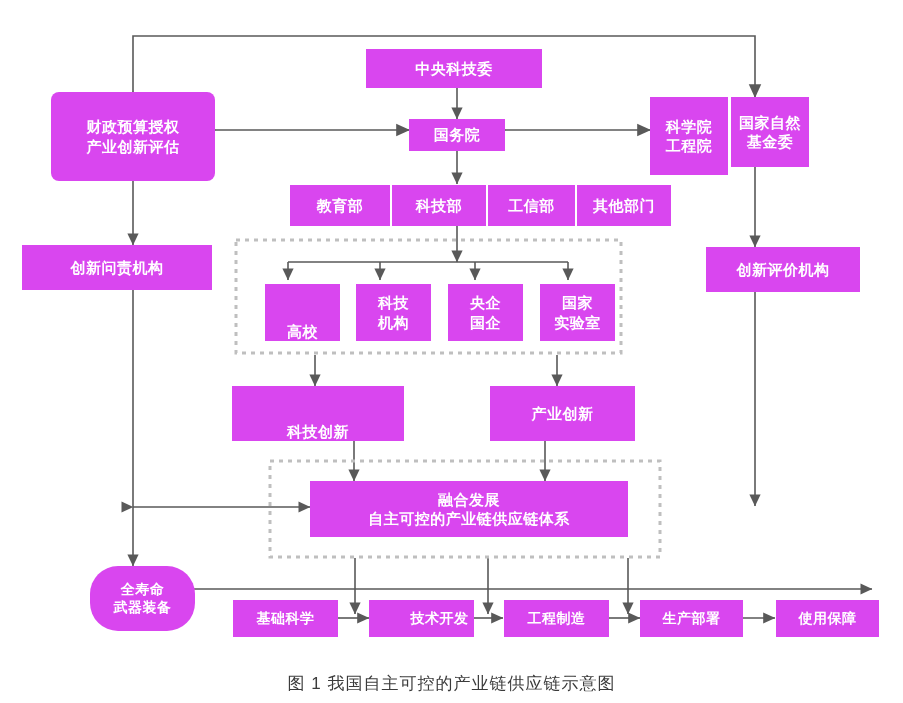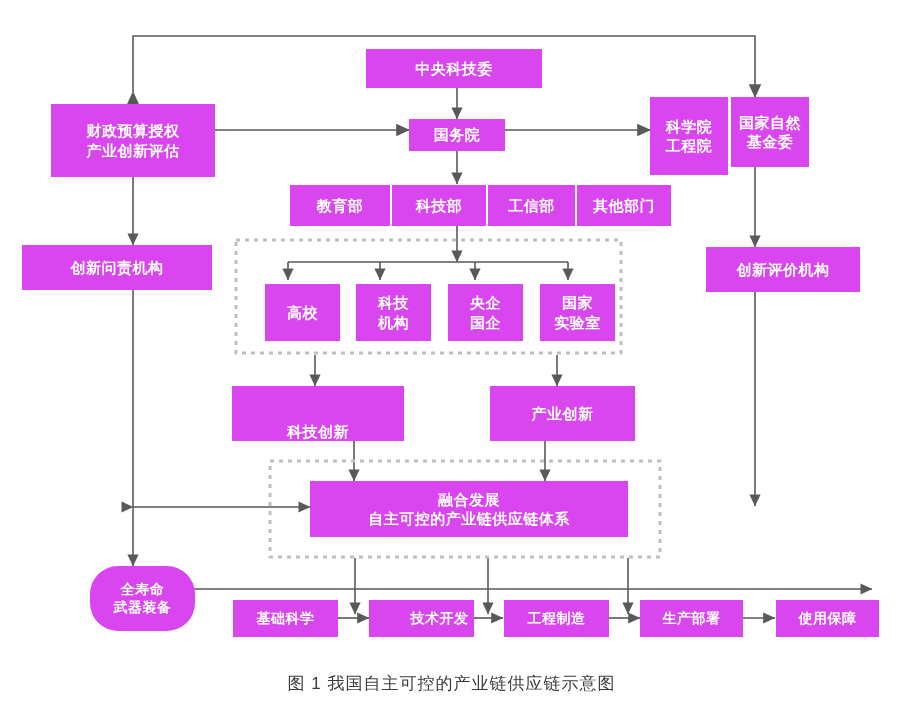--- a/index.html
+++ b/index.html
@@ -84,21 +84,21 @@
   </svg>
 
   <div class="node" style="left:366px;top:49px;width:176px;height:39px;">
     <span class="ln">中央科技委</span>
   </div>
 
   <div class="node" style="left:409px;top:119px;width:96px;height:32px;">
     <span class="ln">国务院</span>
   </div>
 
-  <div class="node" style="left:51px;top:104px;width:164px;height:73px;">
+  <div class="node" style="left:51px;top:92px;width:164px;height:89px;border-radius:8px;">
     <span class="ln">财政预算授权</span>
     <span class="ln">产业创新评估</span>
   </div>
 
   <div class="node" style="left:650px;top:97px;width:78px;height:78px;">
     <span class="ln">科学院</span>
     <span class="ln">工程院</span>
   </div>
 
   <div class="node" style="left:731px;top:97px;width:78px;height:70px;">
@@ -120,21 +120,21 @@
   </div>
 
   <div class="node" style="left:22px;top:245px;width:190px;height:45px;">
     <span class="ln">创新问责机构</span>
   </div>
 
   <div class="node" style="left:706px;top:247px;width:154px;height:45px;">
     <span class="ln">创新评价机构</span>
   </div>
 
-  <div class="node" style="left:265px;top:284px;width:75px;height:57px;">
+  <div class="node" style="left:265px;top:284px;width:75px;height:57px;justify-content:flex-end;">
     <span class="ln">高校</span>
   </div>
   <div class="node" style="left:356px;top:284px;width:75px;height:57px;">
     <span class="ln">科技</span>
     <span class="ln">机构</span>
   </div>
   <div class="node" style="left:448px;top:284px;width:75px;height:57px;">
     <span class="ln">央企</span>
     <span class="ln">国企</span>
   </div>

